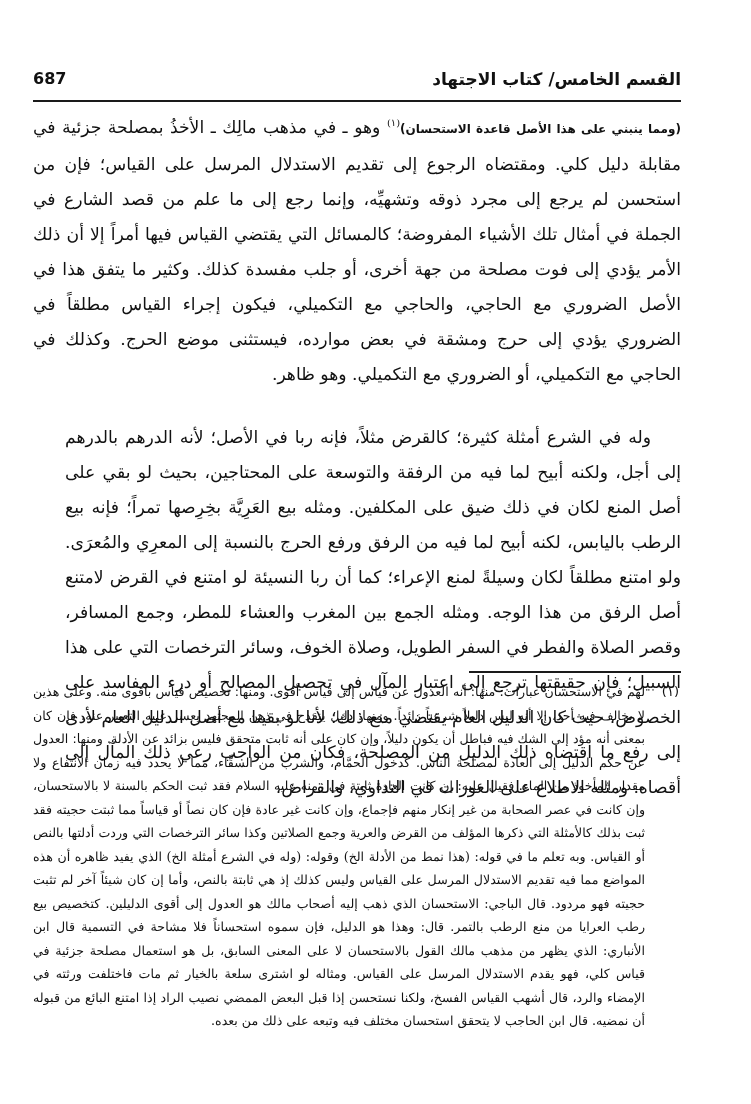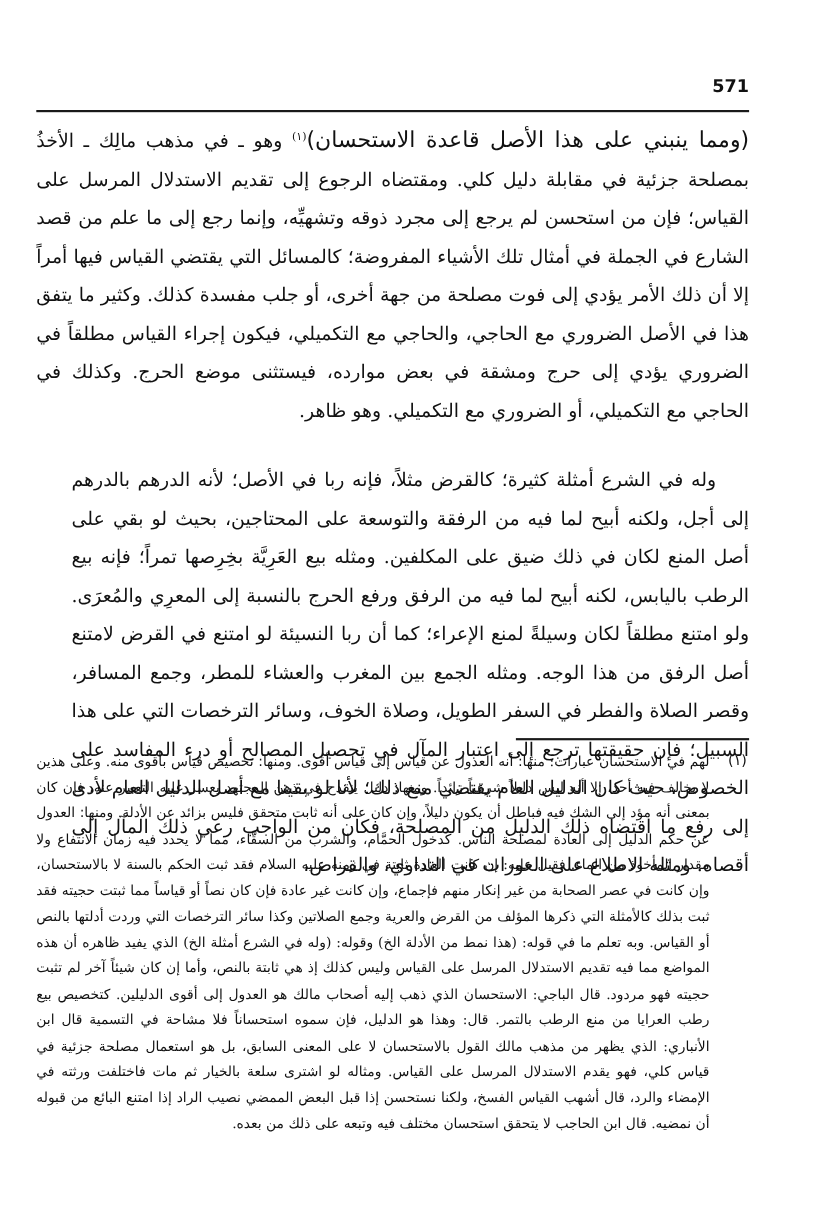--- a/index.html
+++ b/index.html
@@ -74,22 +74,22 @@
     }
     .main-text p.indented {
       text-indent: 30px;
     }
     .main-text p + p {
       margin-top: 28px;
       margin-left: 32px;
     }
     .lead-bold {
       font-family: "DejaVu Sans", "Liberation Sans", sans-serif;
-      font-weight: normal;
-      font-size: 20px;
+      font-weight: bold;
+      font-size: 12px;
     }
     .fn-marker {
       font-size: 10px;
       vertical-align: super;
       line-height: 0;
     }
     
     .footnote-rule {
       position: absolute;
       top: 671px;
@@ -130,21 +130,22 @@
       font-family: "DejaVu Sans", "Liberation Sans", sans-serif;
       font-weight: normal;
     }
   </style>
 </head>
 <body>
 
 <div class="page">
 
   <div class="running-header">
-    <span class="page-number">571</span>
+    <span class="header-title">القسم الخامس/ كتاب الاجتهاد</span>
+    <span class="page-number">687</span>
   </div>
   <div class="header-rule"></div>
 
   <div class="main-text">
     <p><span class="lead-bold">(ومما ينبني على هذا الأصل قاعدة الاستحسان)</span><span class="fn-marker">(١)</span><span> وهو ـ في مذهب مالِك ـ الأخذُ بمصلحة جزئية في مقابلة دليل كلي. ومقتضاه الرجوع إلى تقديم الاستدلال المرسل على القياس؛ فإن من استحسن لم يرجع إلى مجرد ذوقه وتشهيِّه، وإنما رجع إلى ما علم من قصد الشارع في الجملة في أمثال تلك الأشياء المفروضة؛ كالمسائل التي يقتضي القياس فيها أمراً إلا أن ذلك الأمر يؤدي إلى فوت مصلحة من جهة أخرى، أو جلب مفسدة كذلك. وكثير ما يتفق هذا في الأصل الضروري مع الحاجي، والحاجي مع التكميلي، فيكون إجراء القياس مطلقاً في الضروري يؤدي إلى حرج ومشقة في بعض موارده، فيستثنى موضع الحرج. وكذلك في الحاجي مع التكميلي، أو الضروري مع التكميلي. وهو ظاهر.</span></p>
     <p class="indented"><span>وله في الشرع أمثلة كثيرة؛ كالقرض مثلاً، فإنه ربا في الأصل؛ لأنه الدرهم بالدرهم إلى أجل، ولكنه أبيح لما فيه من الرفقة والتوسعة على المحتاجين، بحيث لو بقي على أصل المنع لكان في ذلك ضيق على المكلفين. ومثله بيع العَرِيَّة بخِرِصها تمراً؛ فإنه بيع الرطب باليابس، لكنه أبيح لما فيه من الرفق ورفع الحرج بالنسبة إلى المعرِي والمُعرَى. ولو امتنع مطلقاً لكان وسيلةً لمنع الإعراء؛ كما أن ربا النسيئة لو امتنع في القرض لامتنع أصل الرفق من هذا الوجه. ومثله الجمع بين المغرب والعشاء للمطر، وجمع المسافر، وقصر الصلاة والفطر في السفر الطويل، وصلاة الخوف، وسائر الترخصات التي على هذا السبيل؛ فإن حقيقتها ترجع إلى اعتبار المآل في تحصيل المصالح أو درء المفاسد على الخصوص، حيث كان الدليل العام يقتضي منع ذلك؛ لأنا لو بقينا مع أصل الدليل العام لأدى إلى رفع ما اقتضاه ذلك الدليل من المصلحة، فكان من الواجب رعي ذلك المآل إلى أقصاه. ومثله الاطلاع على العورات في التداوي، والقراض،</span></p>
   </div>
 
   <div class="footnote-rule"></div>
 

